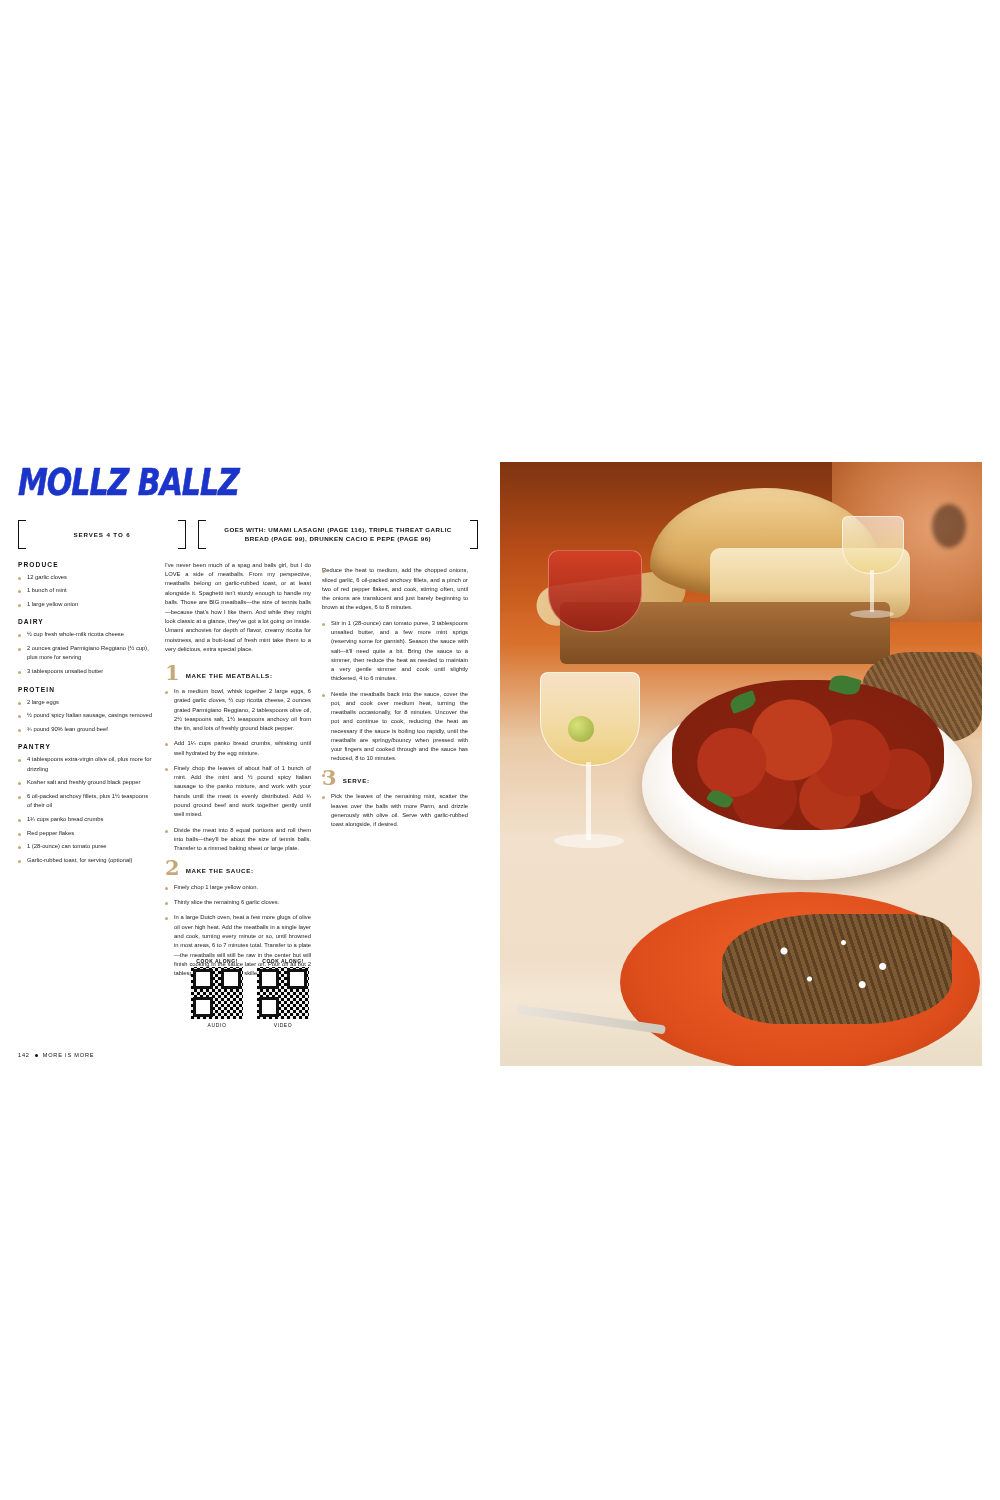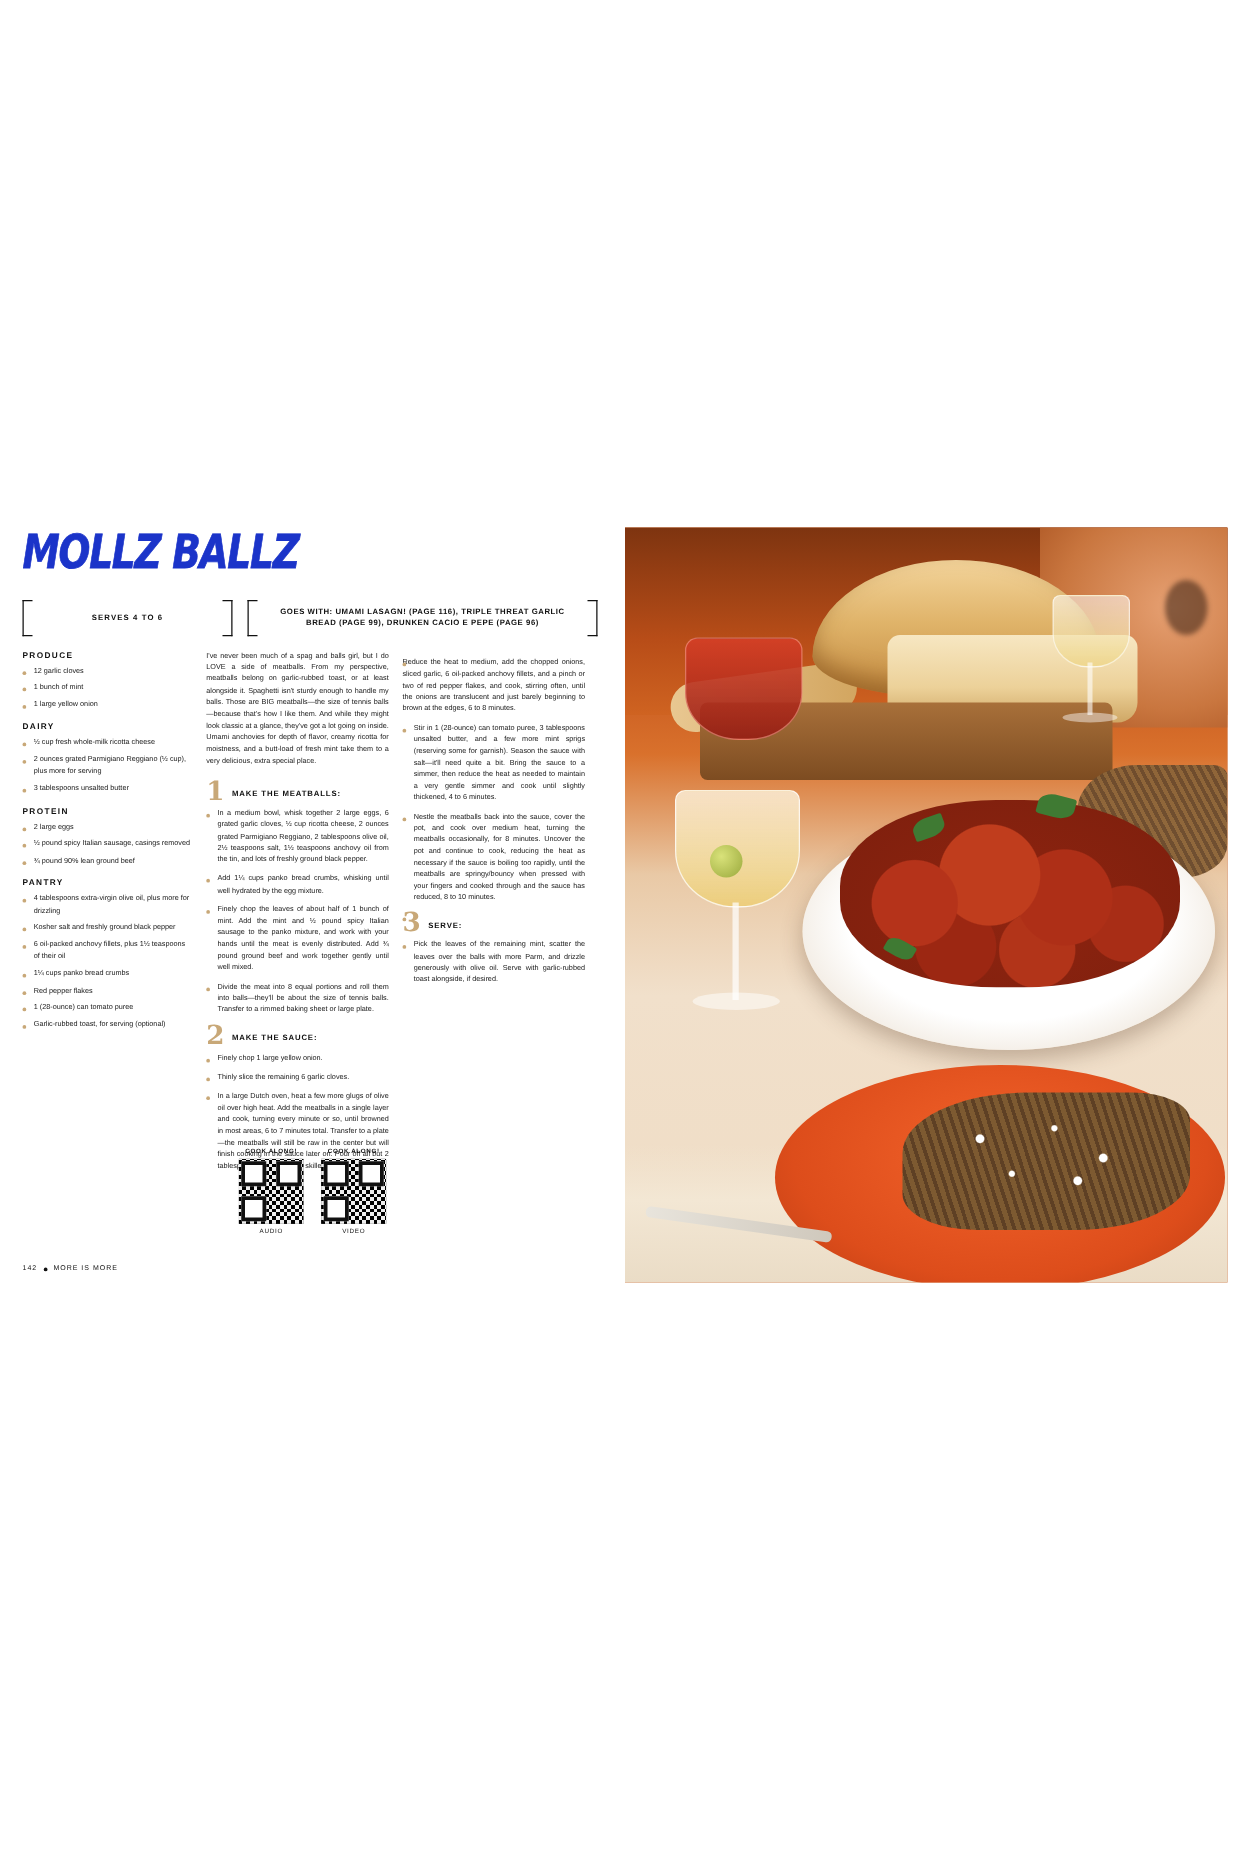--- a/index.html
+++ b/index.html
@@ -13,21 +13,21 @@
     position: relative;
     font-family: "Liberation Sans", sans-serif;
     color: #1a1a1a;
     overflow: hidden;
   }
 
   
   .spread {
     position: absolute;
     left: 0;
-    top: 404px;
+    top: 444px;
     width: 1000px;
     height: 640px;
     background: #ffffff;
   }
 
   
   .left-page {
     position: absolute;
     left: 18px;
     top: 20px;

